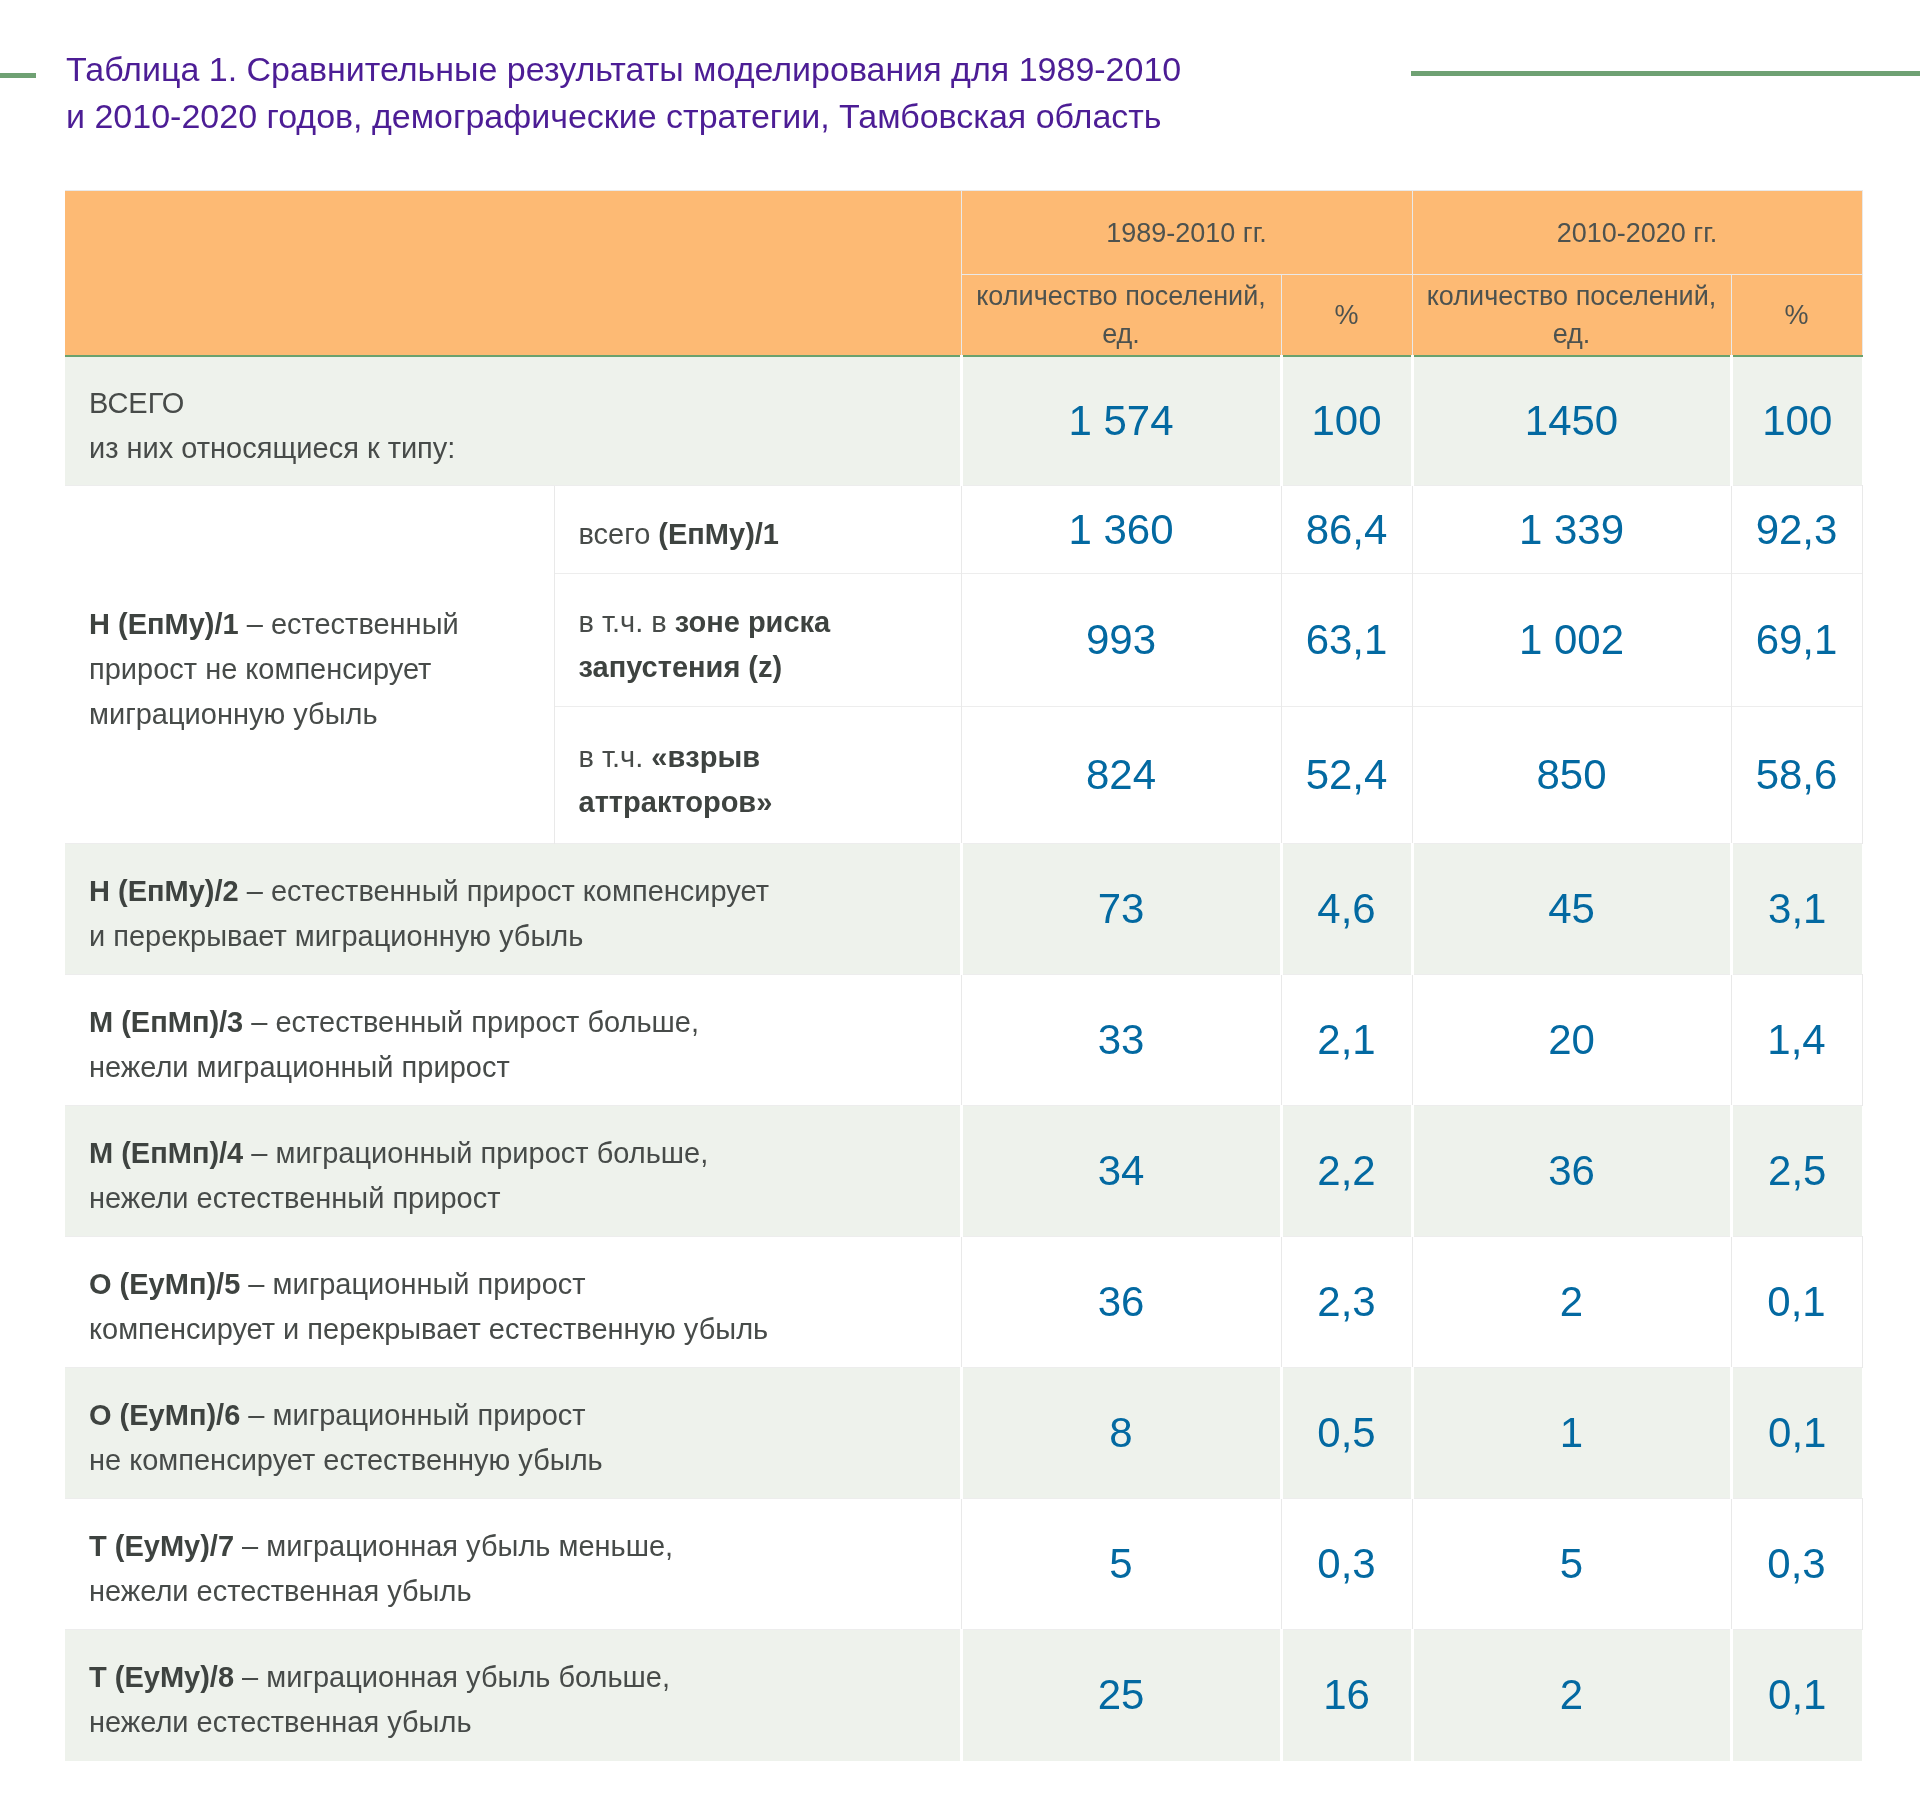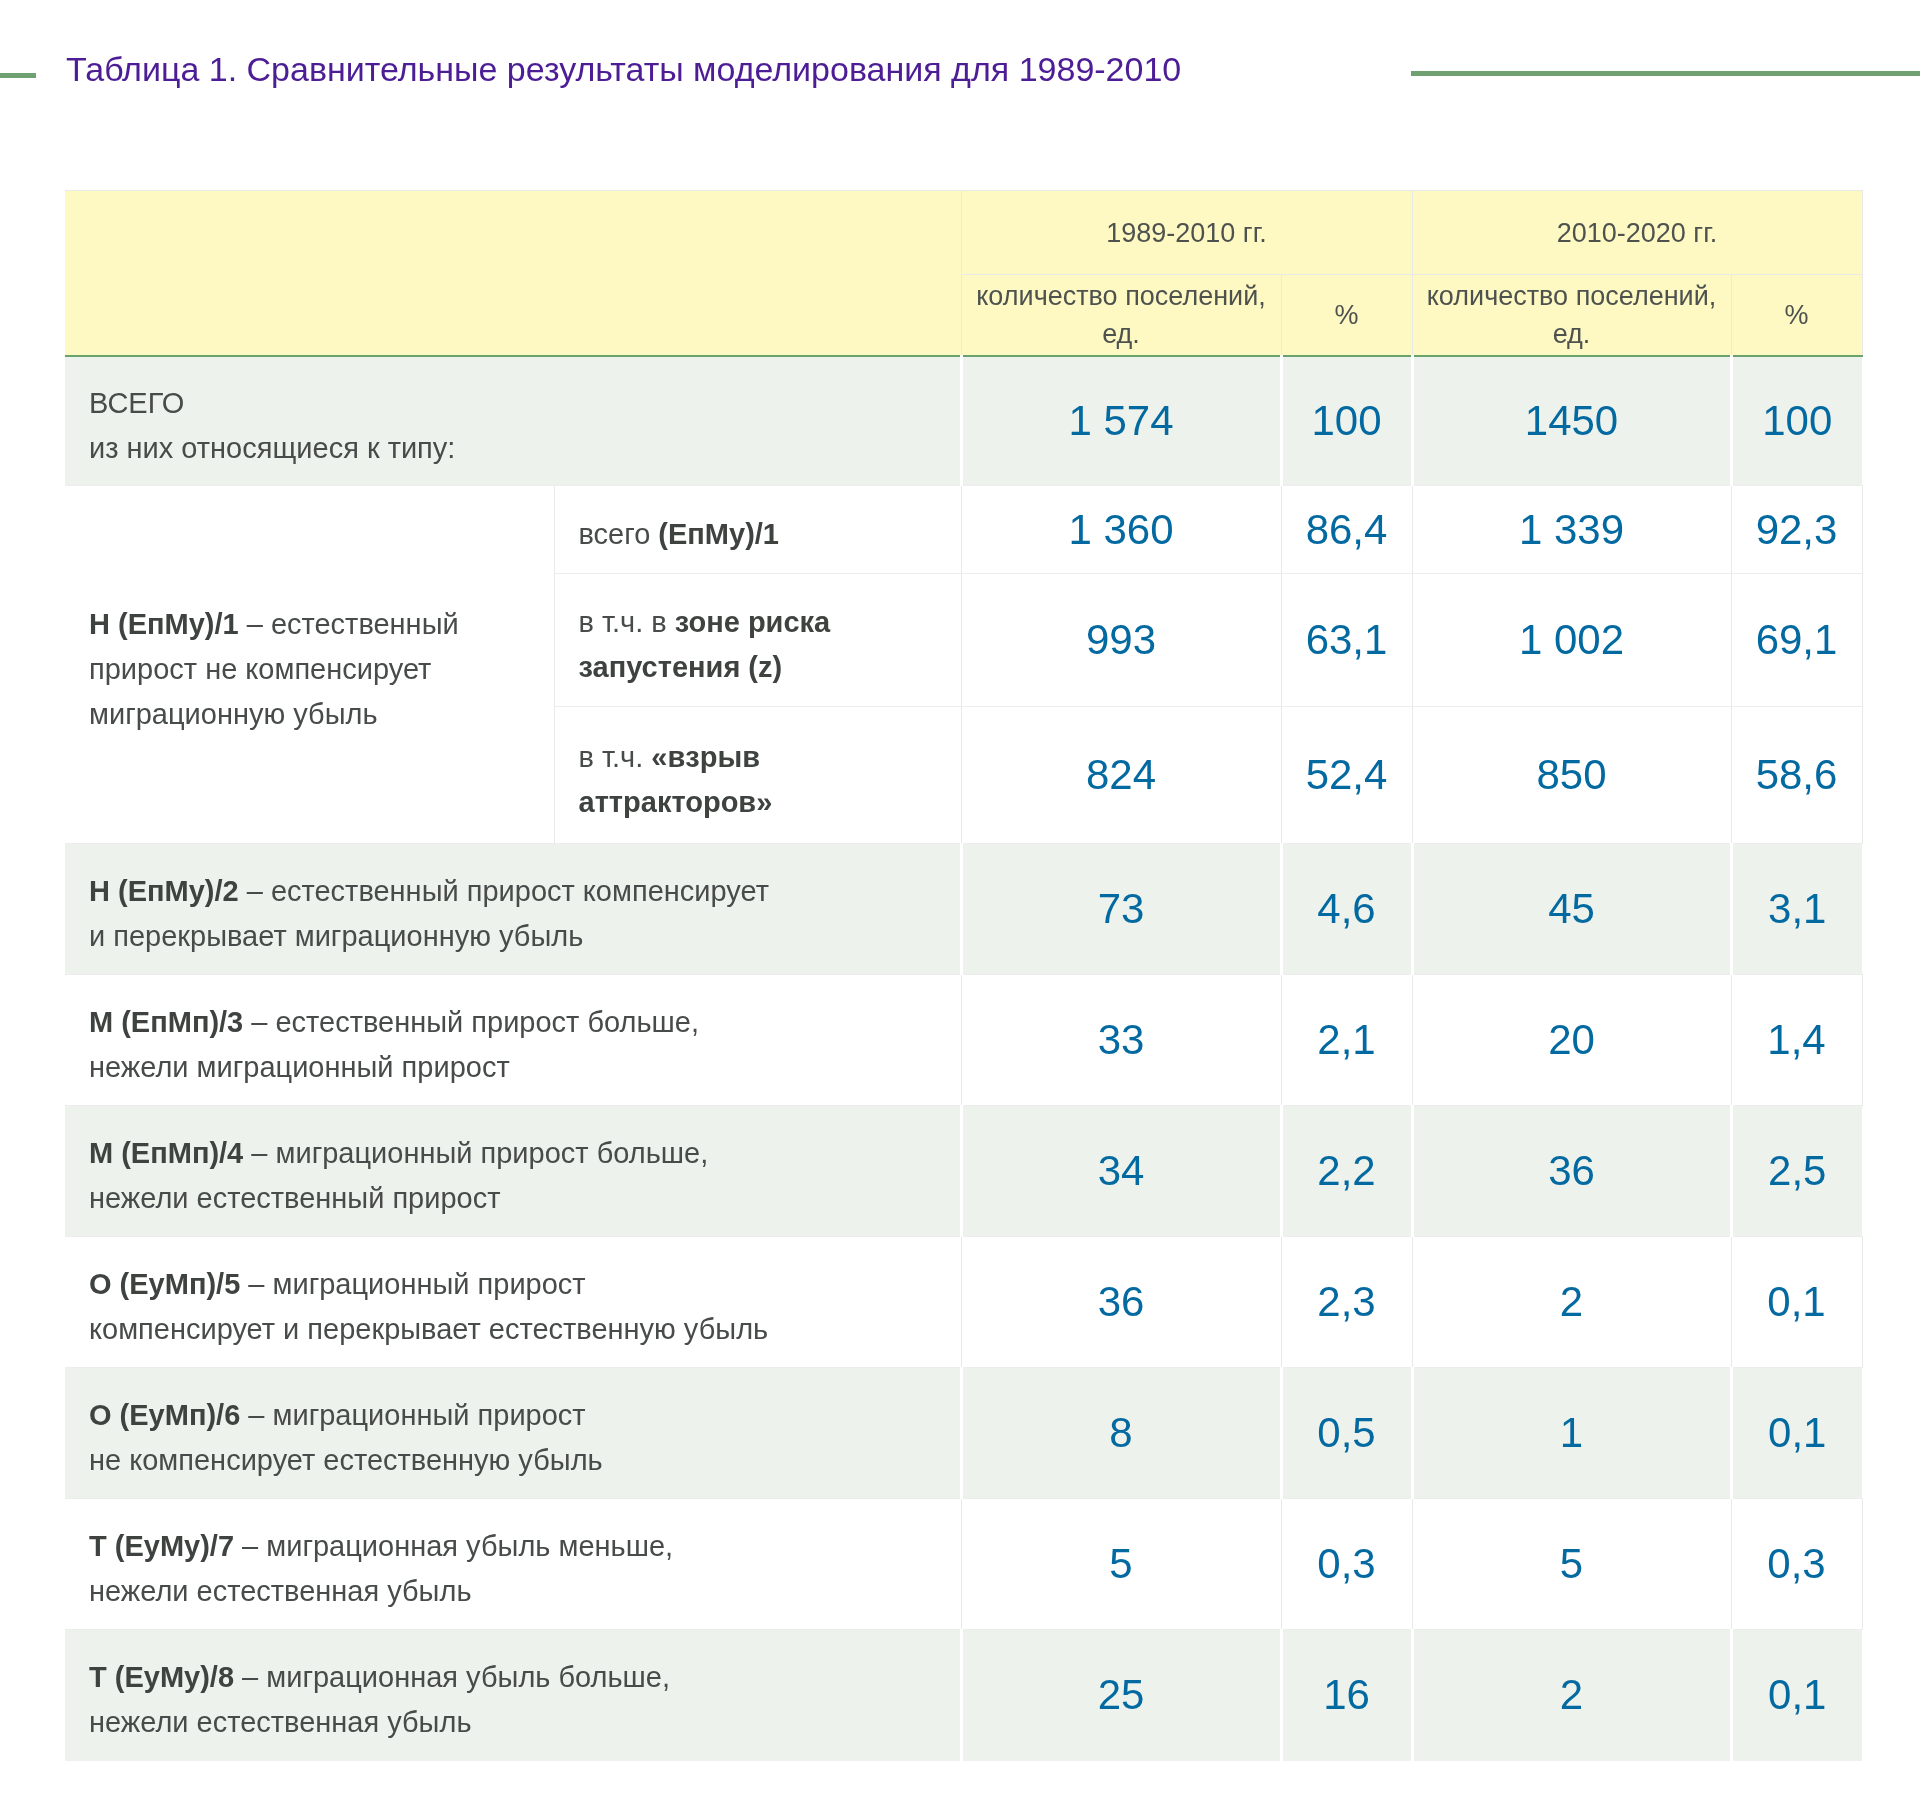--- a/index.html
+++ b/index.html
@@ -12,21 +12,21 @@
   .accent-right{left:1411px;top:71px;width:509px;}
 
   
   .title{position:absolute;left:66px;top:46px;font-size:34px;line-height:47px;color:#4c1d95;}
 
   
   table.cmp{position:absolute;left:65px;top:190px;width:1797px;border-collapse:collapse;table-layout:fixed;}
   table.cmp th, table.cmp td{vertical-align:middle;box-sizing:border-box;}
 
   
-  thead th{font-weight:400;font-size:27px;line-height:38px;color:#4d524f;text-align:center;background:#fef9c3;}
+  thead th{font-weight:400;font-size:27px;line-height:38px;color:#4d524f;text-align:center;background:#fdba74;}
   tr.h1{height:84px;}
   tr.h2{height:81px;}
   th.corner{border-top:1px solid #e9e9e9;border-right:1px solid #e9e9e9;border-bottom:2px solid #6aa26e;}
   th.grp{border-top:1px solid #e9e9e9;border-bottom:1px solid #e9e9e9;}
   th.grp2{border-left:1px solid #e9e9e9;border-right:1px solid #e9e9e9;}
   tr.h2 th{border-bottom:2px solid #6aa26e;}
   th.bl{border-left:1px solid #e9e9e9;}
   th.br{border-right:1px solid #e9e9e9;}
 
   
@@ -49,20 +49,21 @@
 </head>
 <body>
 
 <div class="page">
 
   <div class="accent accent-left"></div>
   <div class="accent accent-right"></div>
 
   <div class="title">
     <div>Таблица 1. Сравнительные результаты моделирования для 1989-2010</div>
+    <div>и 2010-2020 годов, демографические стратегии, Тамбовская область</div>
   </div>
 
   <table class="cmp">
     <colgroup>
       <col style="width:489px">
         <col style="width:407px">
       <col style="width:320px">
         <col style="width:131px">
       <col style="width:319px">
         <col style="width:131px">

